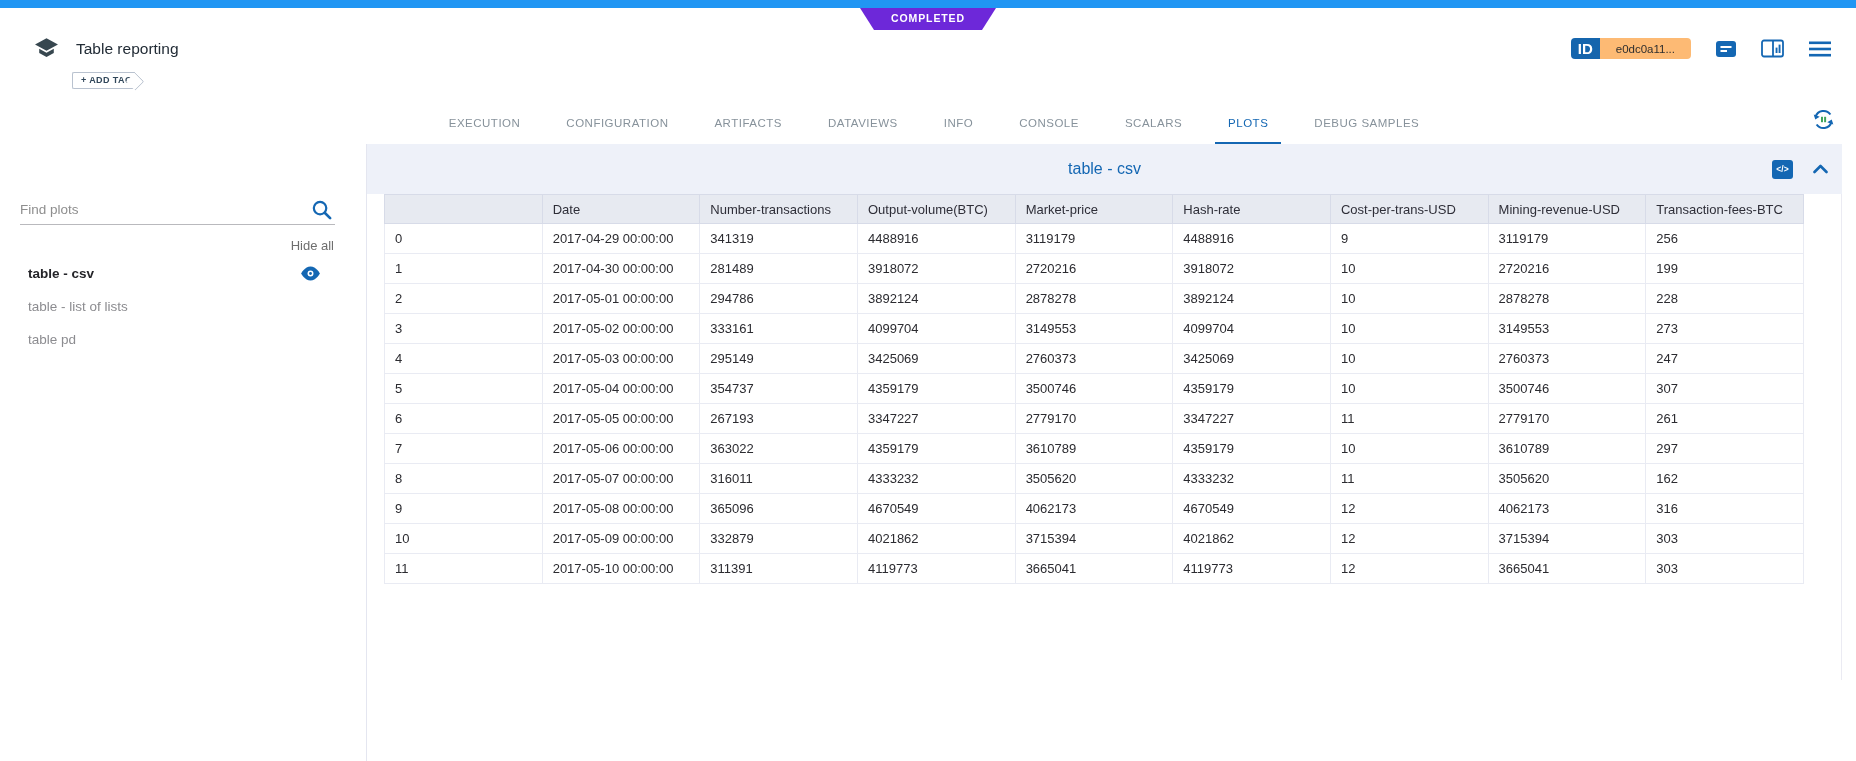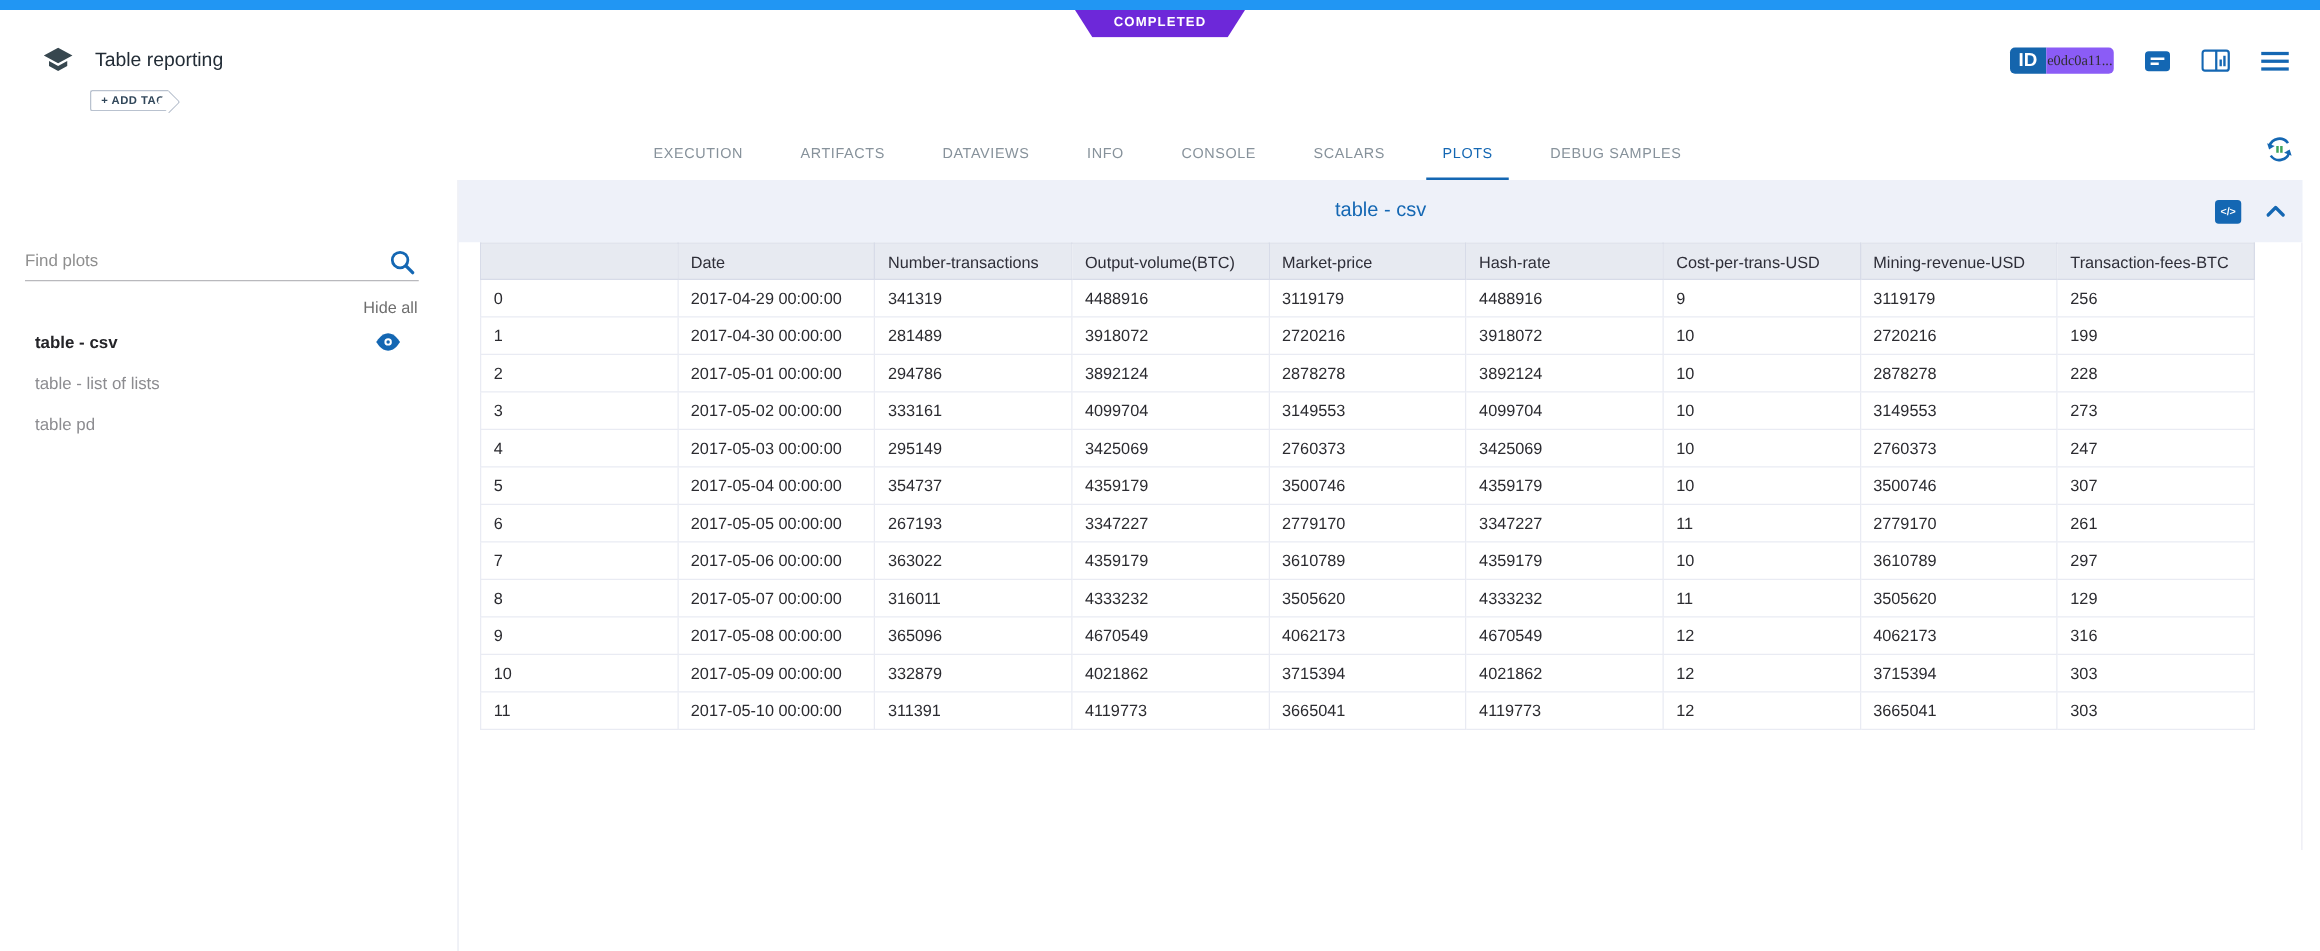--- a/index.html
+++ b/index.html
@@ -20,22 +20,22 @@
   .tag-btn { position:absolute; left:72px; top:64px; height:17px; line-height:15px; background:#fff;
     border:1px solid #b9c2cf; border-right:none; border-radius:2px 0 0 2px; padding:0 3px 0 8px;
     font-size:9px; font-weight:bold; letter-spacing:.4px; color:#31475a; cursor:pointer; }
   .tag-btn::after { content:''; position:absolute; right:-6.4px; top:1.9px; width:11.5px; height:11.5px;
     border-top:1px solid #b9c2cf; border-right:1px solid #b9c2cf; transform:rotate(45deg);
     border-radius:0 2px 0 0; background:#fff; }
   .header-right { position:absolute; right:24px; top:30px; display:flex; align-items:center; gap:24px; }
   .id-chip { display:flex; align-items:center; height:21px; cursor:pointer; }
   .id-chip .id-label { background:#1565ad; color:#fff; font-size:15px; font-weight:bold; padding:0 7px;
     height:100%; display:flex; align-items:center; border-radius:4px 0 0 4px; }
-  .id-chip .id-value { background:#8b5cf6; color:#2e2e2e; font-family:Liberation Serif, serif;
-    font-size:11.5px; padding:0 1px; height:100%; display:flex; align-items:center; border-radius:0 4px 4px 0; }
+  .id-chip .id-value { background:#fdba74; color:#2e2e2e; font-family:Liberation Sans, sans-serif;
+    font-size:11.5px; padding:0 16px; height:100%; display:flex; align-items:center; border-radius:0 4px 4px 0; }
   .icon-btn { background:none; border:none; cursor:pointer; display:flex; align-items:center; padding:0; }
 
   
   .tab-bar { position:absolute; top:98px; left:0; width:100%; height:46px; background:#fff;padding-left:12px; }
   .tab-list { display:flex; justify-content:center; align-items:flex-end; height:100%; }
   .tab { position:relative; padding:14px 23px 15px; font-size:11.5px; letter-spacing:.5px; font-weight:500;
     color:#87929b; cursor:pointer; white-space:nowrap; }
   .tab.active { color:#1467b3; }
   .tab.active::after { content:''; position:absolute; left:10px; right:10px; bottom:0; height:2px; background:#1467b3; }
   .refresh-btn { position:absolute; right:20px; top:9px; }
@@ -112,20 +112,21 @@
             <rect x="1" y="7.7" width="22" height="2.6" fill="#1467b3"></rect>
             <rect x="1" y="13.9" width="22" height="2.6" fill="#1467b3"></rect>
           </svg>
       </button>
     </div>
   </header>
 
   <nav class="tab-bar">
     <div class="tab-list">
         <div class="tab">EXECUTION</div>
+        <div class="tab">CONFIGURATION</div>
         <div class="tab">ARTIFACTS</div>
         <div class="tab">DATAVIEWS</div>
         <div class="tab">INFO</div>
         <div class="tab">CONSOLE</div>
         <div class="tab">SCALARS</div>
         <div class="tab active">PLOTS</div>
         <div class="tab">DEBUG SAMPLES</div>
       </div>
     <button class="icon-btn refresh-btn">
       <svg width="25" height="25" viewBox="0 0 24 24">
@@ -292,21 +293,21 @@
               </tr>
               <tr>
                 <td>8</td>
                 <td>2017-05-07 00:00:00</td>
                 <td>316011</td>
                 <td>4333232</td>
                 <td>3505620</td>
                 <td>4333232</td>
                 <td>11</td>
                 <td>3505620</td>
-                <td>129</td>
+                <td>162</td>
               </tr>
               <tr>
                 <td>9</td>
                 <td>2017-05-08 00:00:00</td>
                 <td>365096</td>
                 <td>4670549</td>
                 <td>4062173</td>
                 <td>4670549</td>
                 <td>12</td>
                 <td>4062173</td>

